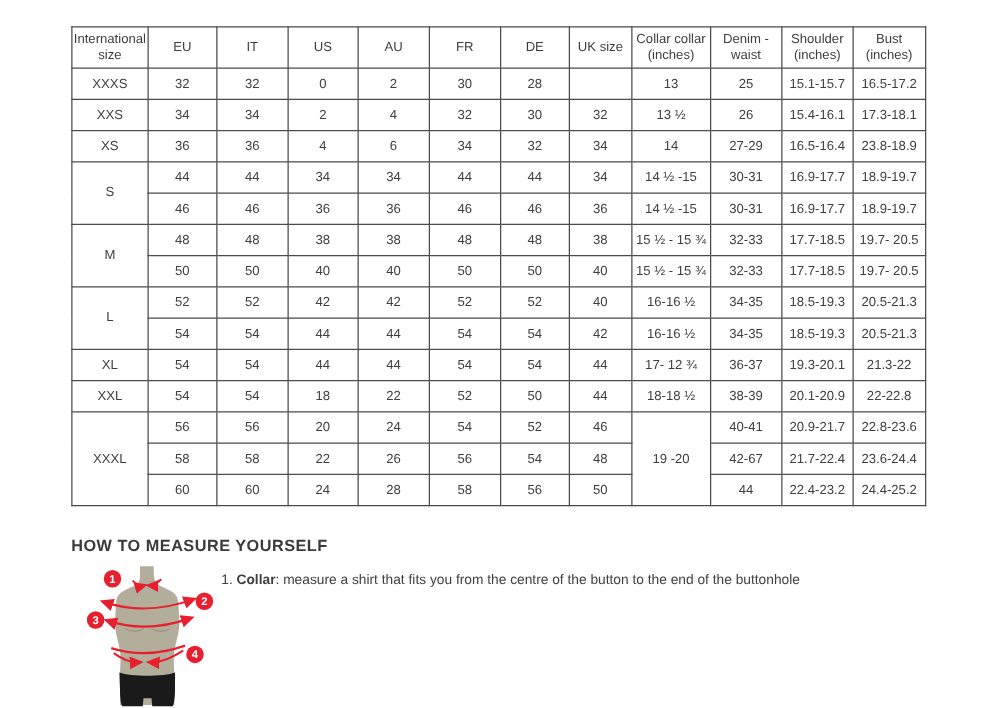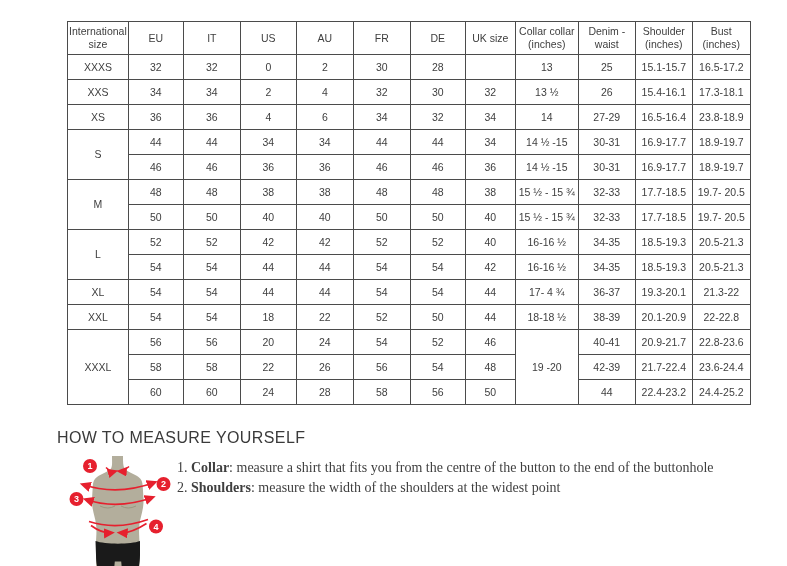--- a/index.html
+++ b/index.html
@@ -5,46 +5,45 @@
   html,body{margin:0;padding:0;}
   body{
     width:787px;height:566px;background:#ffffff;
     font-family:"Liberation Sans", sans-serif;
     color:#3e3e3e;
   }
   .page{position:relative;width:787px;height:566px;overflow:hidden;background:#fff;}
 
   
   #size-table{
-    position:absolute;left:67px;top:21px;
+    position:absolute;left:57px;top:21px;
     border-collapse:collapse;table-layout:fixed;
   }
   #size-table th,#size-table td{
     border:1px solid #4b4b4b;
     font-size:10.5px;font-weight:normal;
     color:#3e3e3e;text-align:center;vertical-align:middle;
     padding:0 1px;line-height:1.2;
     height:24px;
     overflow:hidden;
   }
   #size-table thead th{height:32px;}
 
   
   .measure{position:absolute;left:57px;top:429px;width:690px;}
   .measure h2{
-    margin:0 0 7px 0;font-size:16px;font-weight:normal;
+    margin:0 0 7px 0;font-size:13px;font-weight:bold;
     letter-spacing:.4px;color:#3a3a3a;
   }
   .measure-body{display:flex;align-items:flex-start;}
   .figure-wrap{width:122px;height:124px;flex:0 0 auto;margin-left:2px;}
   .instructions{margin:7px 0 0 -4px;padding:0;list-style:none;}
   .instructions li{
-    font-size:14px;line-height:13px;margin:0 0 7px 0;color:#3f3f3f;
+    font-size:11px;line-height:13px;margin:0 0 7px 0;color:#3f3f3f;
     white-space:nowrap;
-    font-family:Liberation Serif, serif;
   }
   .instructions .lbl{font-weight:bold;}
   .badge-num{
     font-family:"Liberation Sans", sans-serif;
     font-size:9px;font-weight:bold;fill:#ffffff;
   }
 </style>
 </head>
 <body>
 
@@ -207,21 +206,21 @@
         </tr>
         <tr>
           <td>XL</td>
           <td>54</td>
           <td>54</td>
           <td>44</td>
           <td>44</td>
           <td>54</td>
           <td>54</td>
           <td>44</td>
-          <td>17- 4 ¾</td>
+          <td>17- 12 ¾</td>
           <td>36-37</td>
           <td>19.3-20.1</td>
           <td>21.3-22</td>
         </tr>
         <tr>
           <td>XXL</td>
           <td>54</td>
           <td>54</td>
           <td>18</td>
           <td>22</td>
@@ -248,21 +247,21 @@
           <td>22.8-23.6</td>
         </tr>
         <tr>
           <td>58</td>
           <td>58</td>
           <td>22</td>
           <td>26</td>
           <td>56</td>
           <td>54</td>
           <td>48</td>
-          <td>42-39</td>
+          <td>42-67</td>
           <td>21.7-22.4</td>
           <td>23.6-24.4</td>
         </tr>
         <tr>
           <td>60</td>
           <td>60</td>
           <td>24</td>
           <td>28</td>
           <td>58</td>
           <td>56</td>
@@ -319,18 +318,17 @@
             <text class="badge-num" x="17.5" y="48.2" text-anchor="middle">3</text>
           </g>
           <g>
             <circle cx="97" cy="72.5" r="7" fill="#e6202e"></circle>
             <text class="badge-num" x="97" y="75.7" text-anchor="middle">4</text>
           </g>
         </svg>
       </div>
       <ol class="instructions">
         <li><span>1. </span><span class="lbl">Collar</span><span>: measure a shirt that fits you from the centre of the button to the end of the buttonhole</span></li>
-        <li><span>2. </span><span class="lbl">Shoulders</span><span>: measure the width of the shoulders at the widest point</span></li>
       </ol>
     </div>
   </section>
 
 </div>
 
 </body></html>

